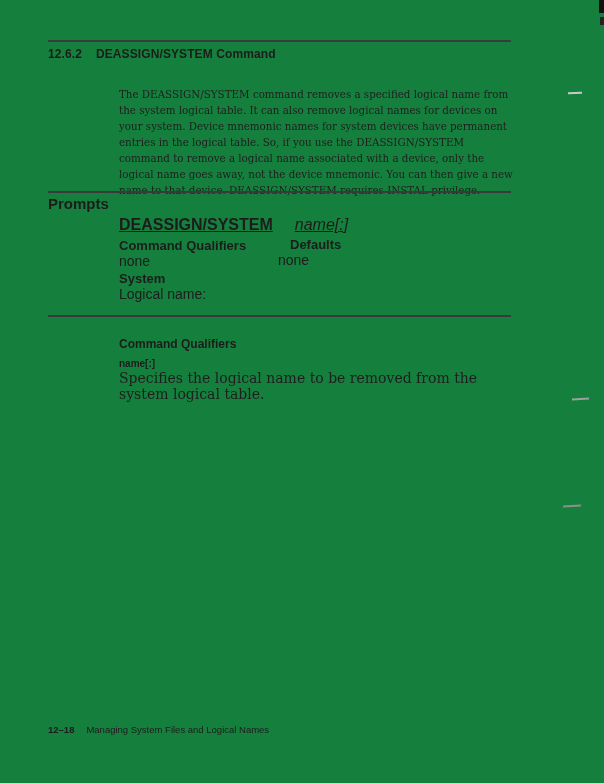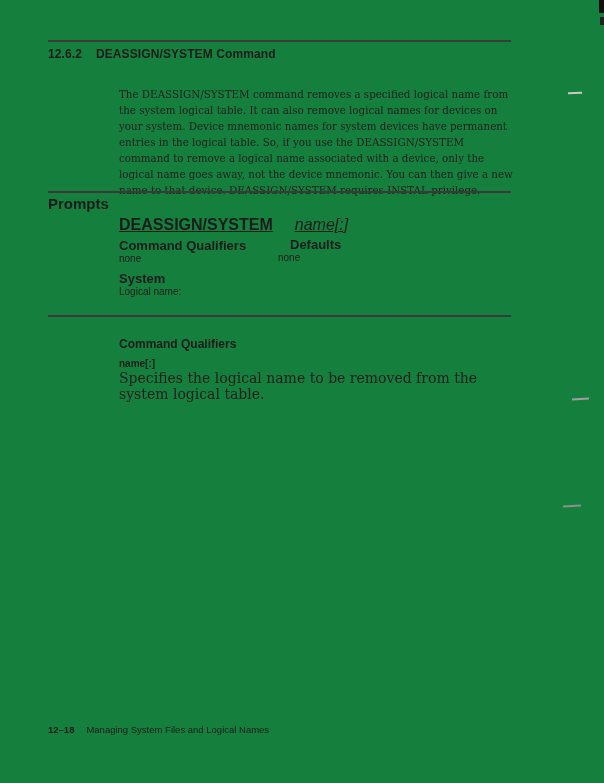--- a/index.html
+++ b/index.html
@@ -70,21 +70,21 @@
     font-weight: normal;
   }
 
   .col-label {
     position: absolute;
     font-size: 13px;
     font-weight: bold;
   }
   .col-value {
     position: absolute;
-    font-size: 10px;
+    font-size: 14px;
   }
   #qualifiers-header { top: 238px; left: 119px; }
   #defaults-header   { top: 237px; left: 290px; }
   #qualifiers-value  { top: 253px; left: 119px; }
   #defaults-value    { top: 252px; left: 278px; }
   #prompts-header    { top: 271px; left: 119px; }
   #prompt-value      { top: 286px; left: 119px; }
 
   .params-heading {
     position: absolute;

